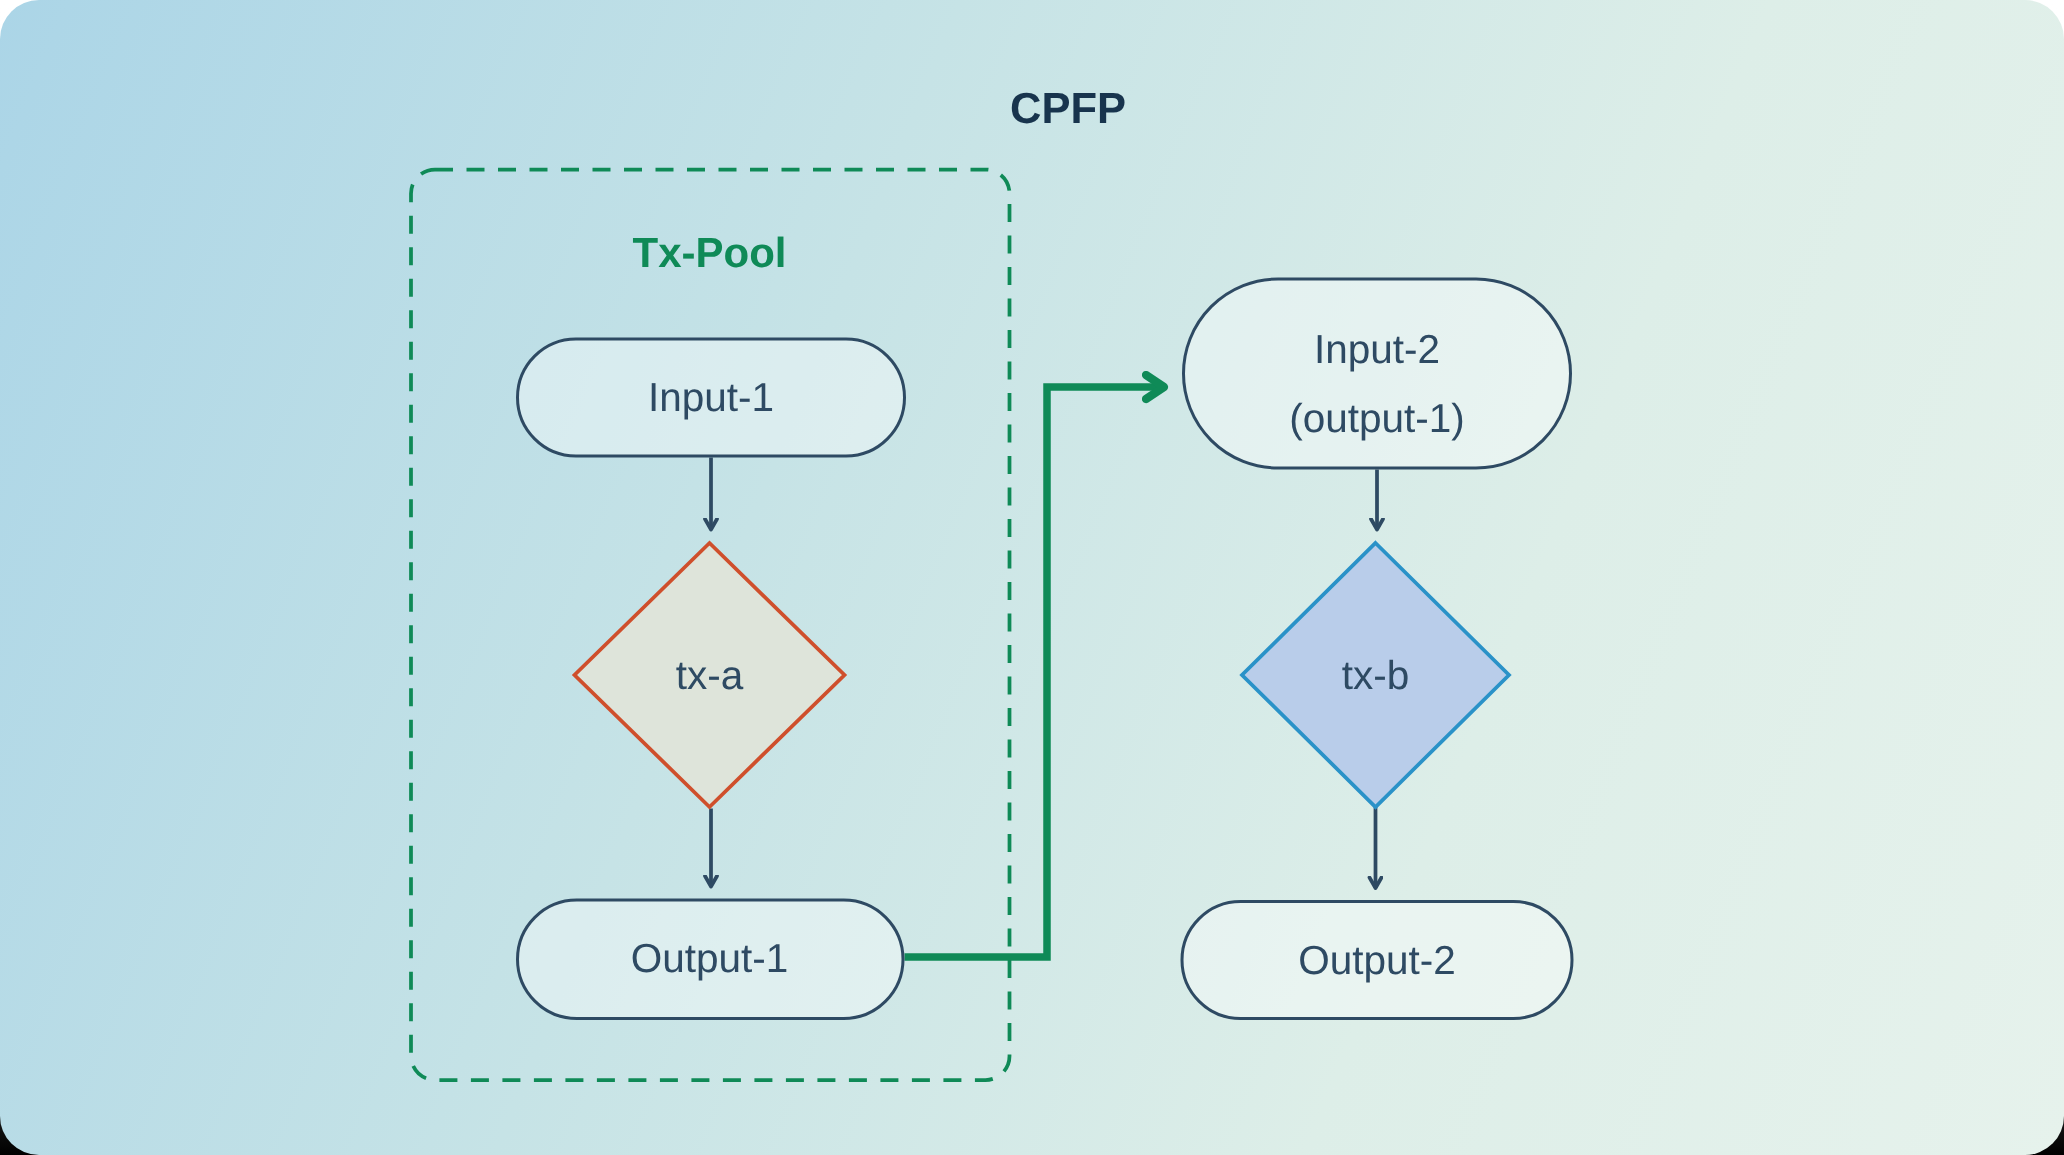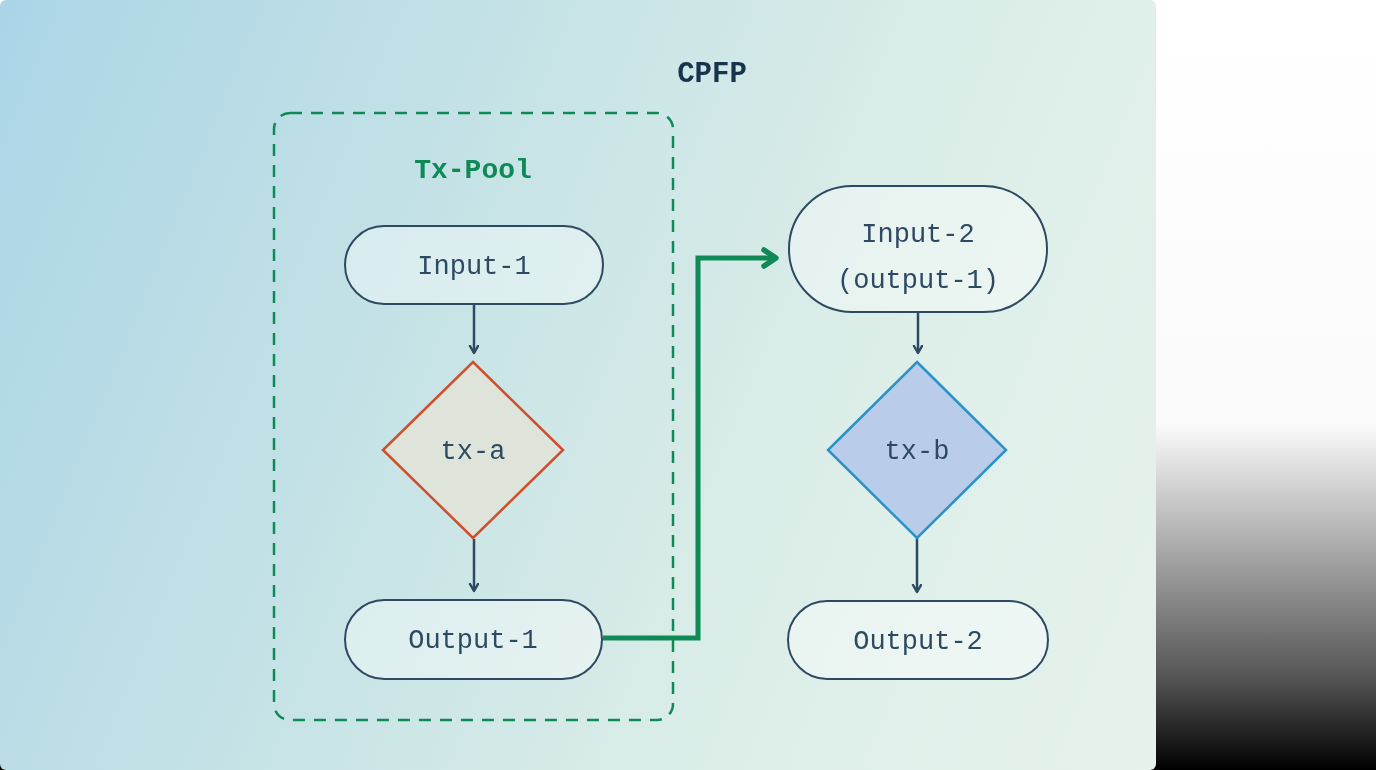--- a/index.html
+++ b/index.html
@@ -3,25 +3,24 @@
 <meta charset="utf-8">
 <style>
   html, body { margin: 0; padding: 0; }
   body {
     width: 1376px; height: 770px;
     background: linear-gradient(180deg, #ffffff 0%, #fbfbfb 55%, #555 88%, #000 100%);
     font-family: "Liberation Sans", "DejaVu Sans", sans-serif;
   }
   .canvas {
     position: relative;
-    width: 1156px; height: 770px;
-    border-radius: 6px;
+    width: 1376px; height: 770px;
+    border-radius: 26px;
     overflow: hidden;
     background: linear-gradient(112deg, #abd5e7 0%, #c6e3e6 38%, #ddeee8 70%, #e6f2ec 100%);
-    font-family: Liberation Mono, monospace;
   }
   svg { display: block; }
   .title-text {
     font-size: 29px; font-weight: bold; fill: #18344d;
     text-anchor: middle;
   }
   .pool-label {
     font-size: 28px; font-weight: bold; fill: #0f8a57;
     text-anchor: middle;
   }

